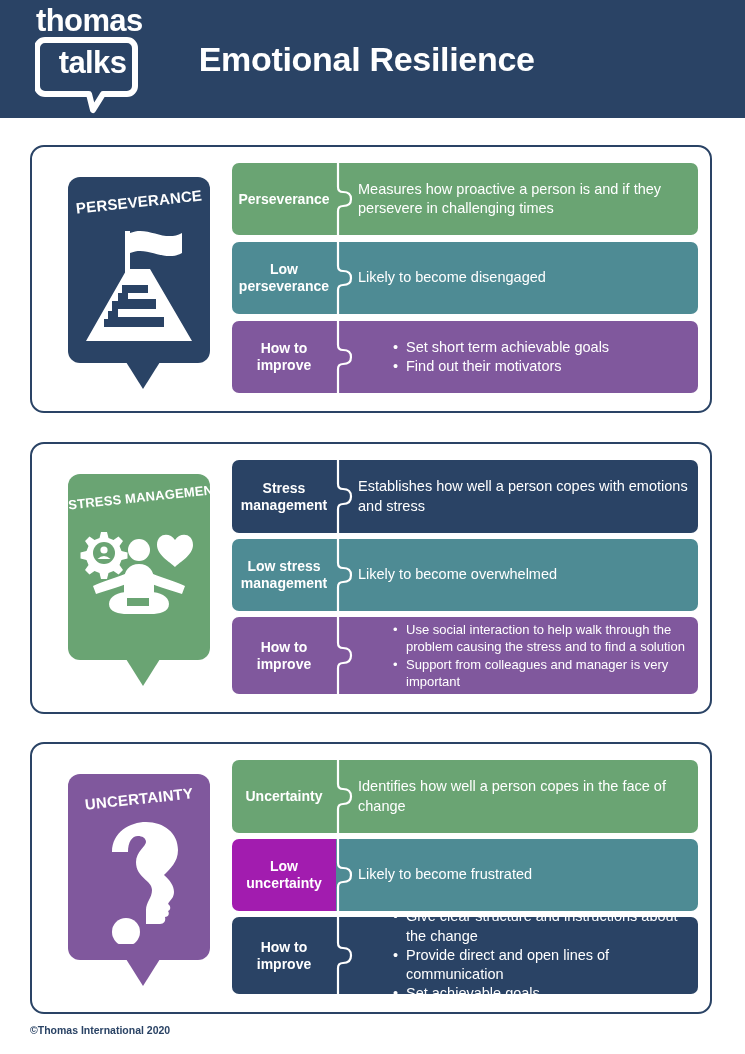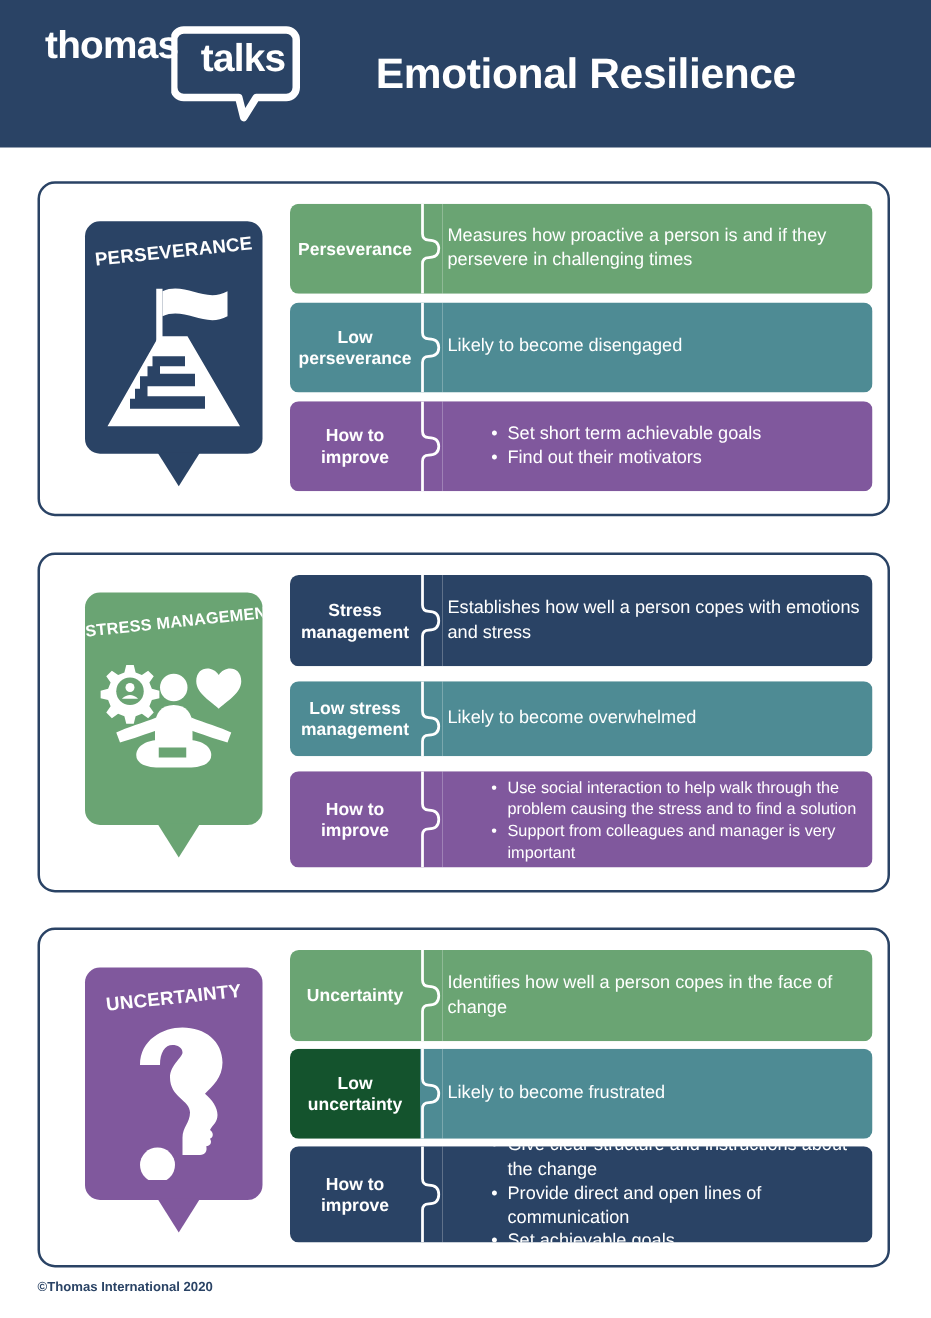--- a/index.html
+++ b/index.html
@@ -20,23 +20,24 @@
     width: 745px;
     height: 118px;
     background: #2a4365;
     display: flex;
     align-items: center;
     box-sizing: border-box;
     padding: 0 28px;
   }
   .logo {
     display: flex;
-    align-items: flex-start;
+    align-items: flex-end;
     position: relative;
     margin-left: 8px;
+    flex-direction: column;
   }
   .logo-text {
     color: #ffffff;
     font-size: 31px;
     font-weight: bold;
     letter-spacing: -0.6px;
     line-height: 1;
   }
   .logo-bubble {
     position: relative;
@@ -146,21 +147,21 @@
   }
   .row {
     display: flex;
     border-radius: 7px;
     overflow: hidden;
     position: relative;
     box-sizing: border-box;
   }
   #card-0 .row { height: 72px; }
   #card-1 .row:nth-child(1) { height: 73px; }
-  #card-1 .row:nth-child(2) { height: 60px; }
+  #card-1 .row:nth-child(2) { height: 72px; }
   #card-1 .row:nth-child(3) { height: 77px; }
   #card-2 .row:nth-child(1) { height: 73px; }
   #card-2 .row:nth-child(2) { height: 72px; }
   #card-2 .row:nth-child(3) { height: 77px; }
 
   .row-label {
     flex: 0 0 104px;
     width: 104px;
     display: flex;
     align-items: center;
@@ -392,21 +393,21 @@
         <div class="row-label" style="background:#6aa473">Uncertainty</div>
         <div class="row-sep" style="background:#6aa473">
           <svg width="18" height="73" viewBox="0 0 18 73" aria-hidden="true">
             <path d="M2 0 V24 Q2 29 7 29 Q15 29 15 36.5 Q15 44 7 44 Q2 44 2 49 V73" fill="none" stroke="#ffffff" stroke-width="2.2"></path>
           </svg>
         </div>
         <div class="row-desc" style="background:#6aa473">Identifies how well a person copes in the face of change</div>
       </div>
 
       <div class="row">
-        <div class="row-label" style="background:#14532d">Low uncertainty</div>
+        <div class="row-label" style="background:#a21caf">Low uncertainty</div>
         <div class="row-sep" style="background:#4e8b94">
           <svg width="18" height="72" viewBox="0 0 18 72" aria-hidden="true">
             <path d="M2 0 V24 Q2 29 7 29 Q15 29 15 36 Q15 43 7 43 Q2 43 2 48 V72" fill="none" stroke="#ffffff" stroke-width="2.2"></path>
           </svg>
         </div>
         <div class="row-desc" style="background:#4e8b94">Likely to become frustrated</div>
       </div>
 
       <div class="row">
         <div class="row-label" style="background:#2a4365">How to improve</div>

